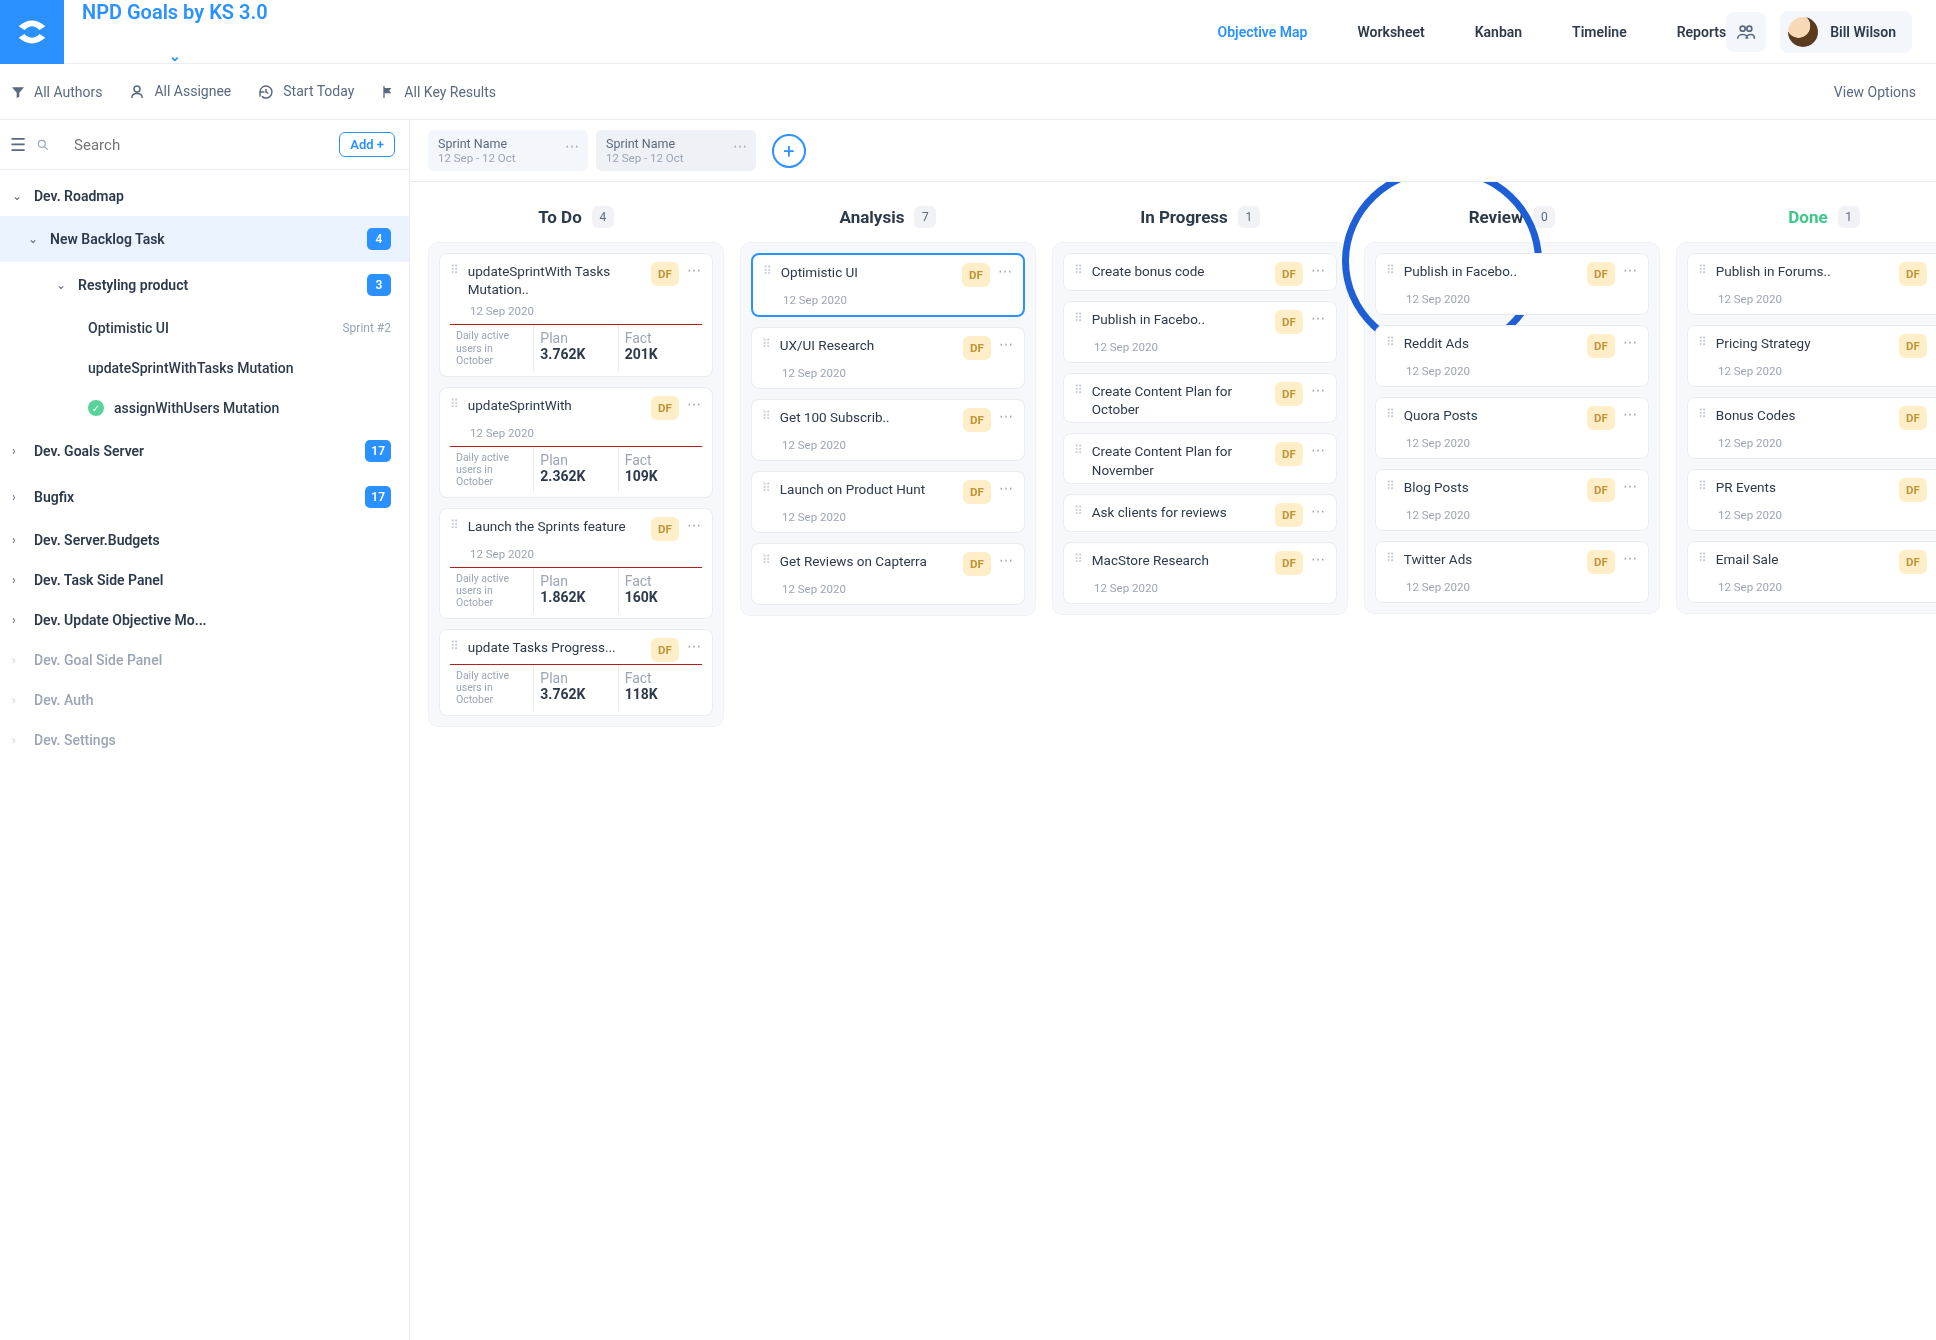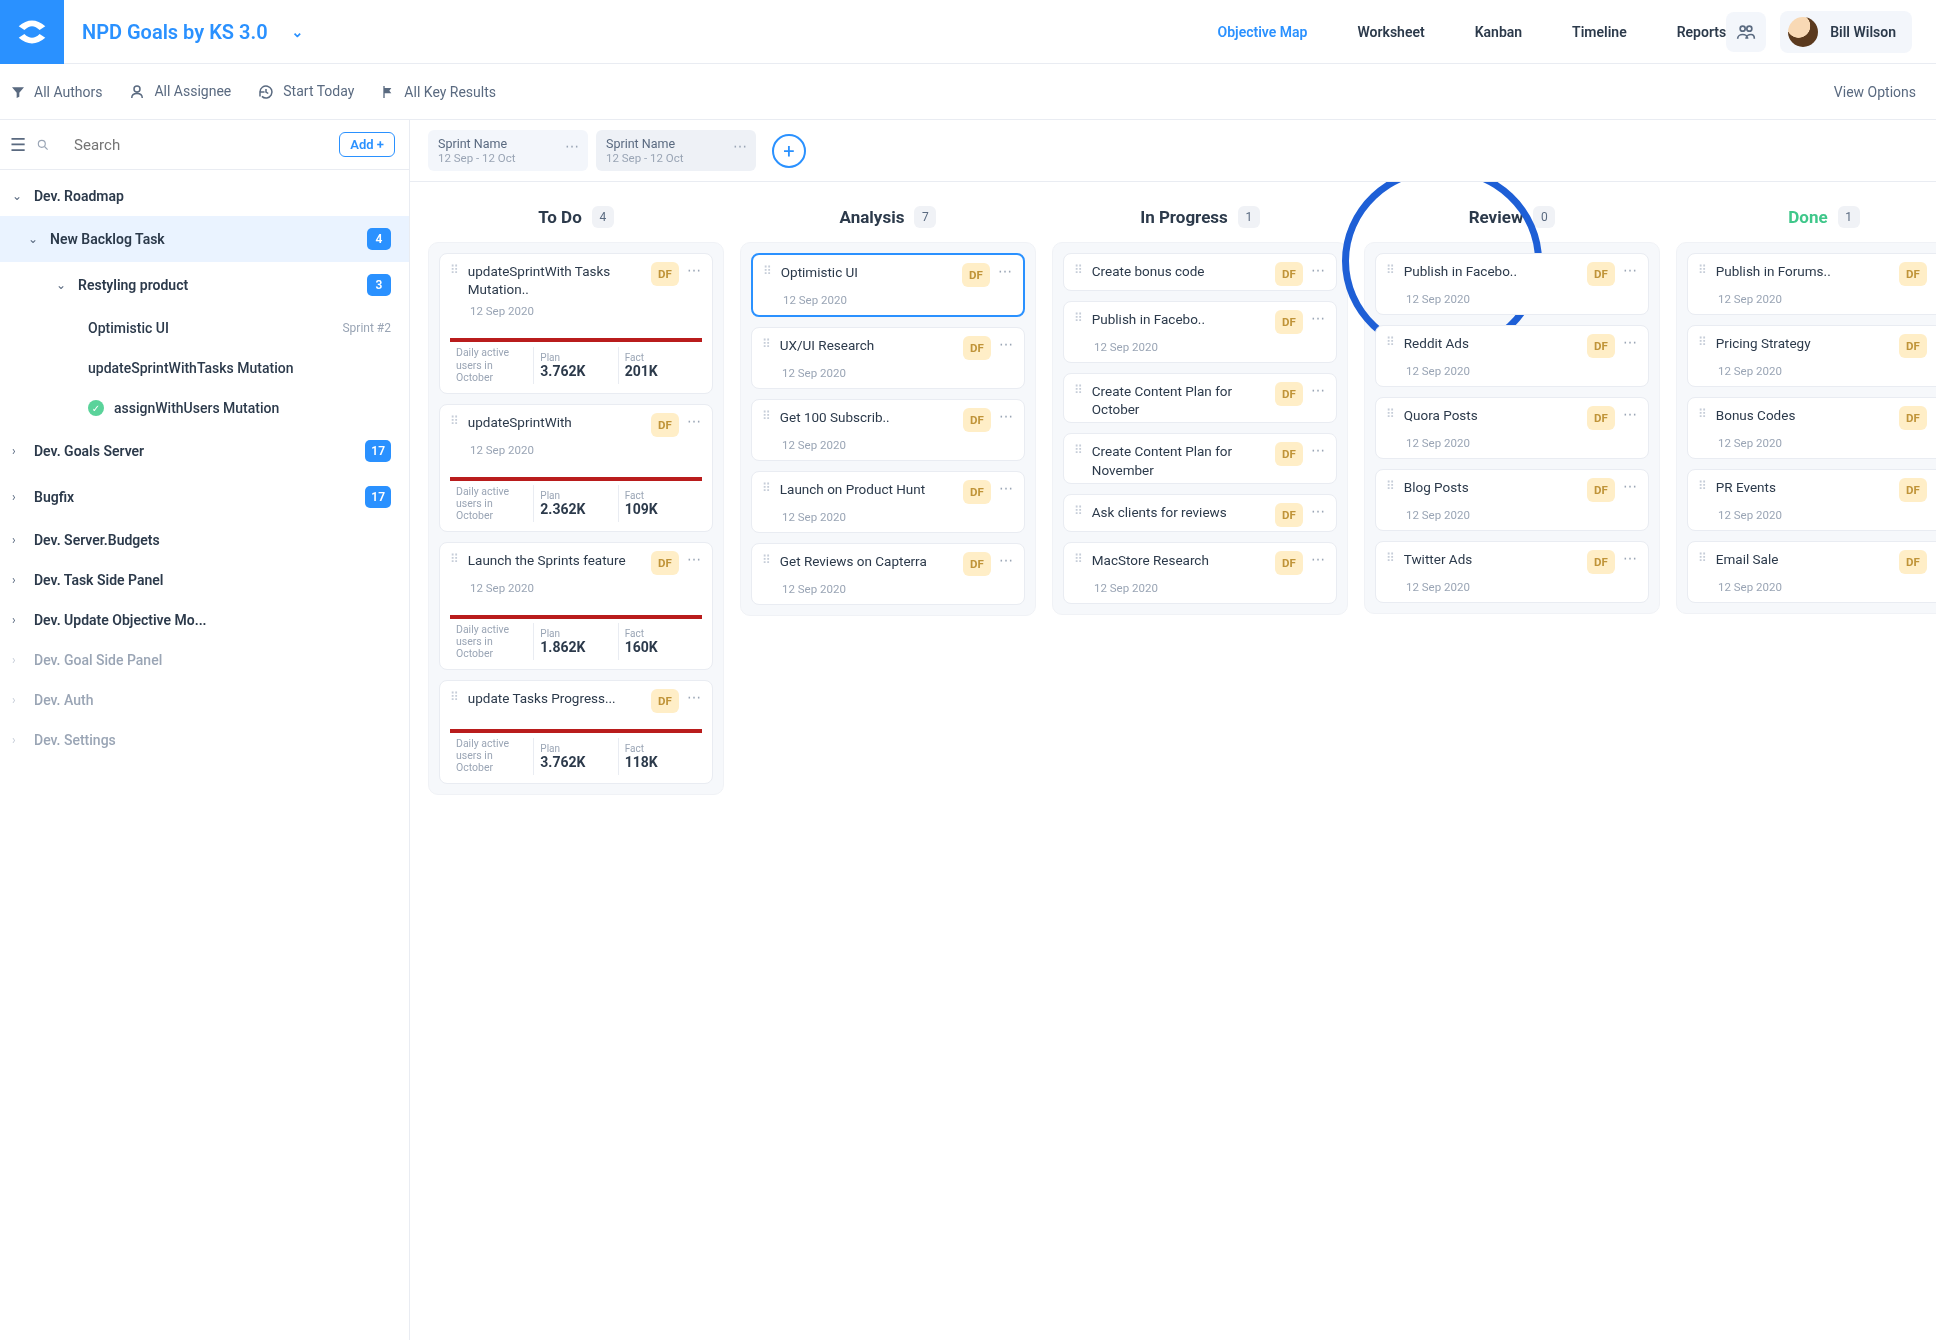--- a/index.html
+++ b/index.html
@@ -2,21 +2,21 @@
 <html><head>
 <meta charset="utf-8">
 <style>
   *{box-sizing:border-box;margin:0;padding:0;font-family:-apple-system,BlinkMacSystemFont,"Segoe UI",Roboto,Helvetica,Arial,sans-serif;}
   body{background:#fff;color:#2c3a4b;font-size:14px;}
   .app{width:1936px;height:1340px;display:flex;flex-direction:column;transform-origin:top left;}
   
   .topbar{height:64px;display:flex;align-items:center;border-bottom:1px solid #e9ecf2;}
   .logo{width:64px;height:64px;background:#2a91ff;display:flex;align-items:center;justify-content:center;}
   .logo svg{width:38px;height:38px;}
-  .project-title{display:flex;align-items:center;gap:24px;padding:0 18px;color:#2a91ff;font-weight:600;font-size:20px;cursor:pointer;}
+  .project-title{display:flex;align-items:center;gap:24px;padding:0 18px;color:#2a91ff;font-weight:600;font-size:20px;cursor:pointer;flex-direction:column;}
   .project-title .chev{color:#2a91ff;font-size:14px;}
   .nav{flex:1;display:flex;gap:50px;align-items:center;justify-content:flex-end;}
   .nav a{color:#2c3a4b;font-weight:600;text-decoration:none;cursor:pointer;}
   .nav a.active{color:#2a91ff;}
   .top-right{display:flex;align-items:center;gap:14px;padding-right:24px;}
   .icon-btn{width:40px;height:40px;border-radius:8px;background:#f3f6fb;display:flex;align-items:center;justify-content:center;cursor:pointer;}
   .user-chip{display:flex;align-items:center;gap:12px;background:#f3f6fb;border-radius:8px;padding:6px 16px 6px 8px;cursor:pointer;}
   .avatar{width:30px;height:30px;border-radius:50%;background:radial-gradient(circle at 35% 30%,#f8d9b5 0 40%,#5b3a1e 42% 100%);}
   .user-chip span{font-weight:600;}
   
@@ -65,26 +65,26 @@
   .col-head.done .title{color:#3fc78a;}
   .cards{background:#f6f8fb;border:1px solid #f0f2f6;border-radius:10px;padding:10px;display:flex;flex-direction:column;gap:10px;min-height:80px;}
   .card{background:#fff;border:1px solid #e9ecf2;border-radius:8px;padding:8px 10px 4px;position:relative;}
   .card.highlight{border:2px solid #2a91ff;}
   .card .row1{display:flex;align-items:flex-start;gap:8px;}
   .grip{color:#c6cdd8;font-size:12px;line-height:1;padding-top:2px;cursor:grab;letter-spacing:1px;}
   .card .title{flex:1;font-size:13.5px;color:#2c3a4b;line-height:1.35;}
   .df-chip{background:#ffeec7;color:#c09439;font-size:11.5px;font-weight:700;border-radius:6px;width:28px;height:24px;display:flex;align-items:center;justify-content:center;}
   .dots{color:#9aa5b5;cursor:pointer;letter-spacing:1px;font-size:14px;}
   .card .date{font-size:11.5px;color:#9aa5b5;padding:6px 0 4px 20px;}
-  .metrics{display:flex;border-top:4px solid #b91c1c;margin-top:16px;align-items:center;}
+  .metrics{display:flex;border-top:1px solid #b91c1c;margin-top:2px;}
   .metrics>div{flex:1;padding:5px 6px;}
   .metrics .m-label{font-size:10.5px;color:#9aa5b5;line-height:1.15;}
   .metrics .m-val{font-size:14px;font-weight:700;color:#2c3a4b;}
   .metrics .sep{border-left:1px solid #e9ecf2;}
-  .metrics .h{font-size:10px;color:#9aa5b5;}
+  .metrics .h{font-size:14px;color:#9aa5b5;}
   
   .anno{position:absolute;border:7px solid #1e5fd6;border-radius:50%;pointer-events:none;}
 </style>
 </head>
 <body>
 
 <div class="app">
 
   <div class="topbar">
     <div class="logo">

